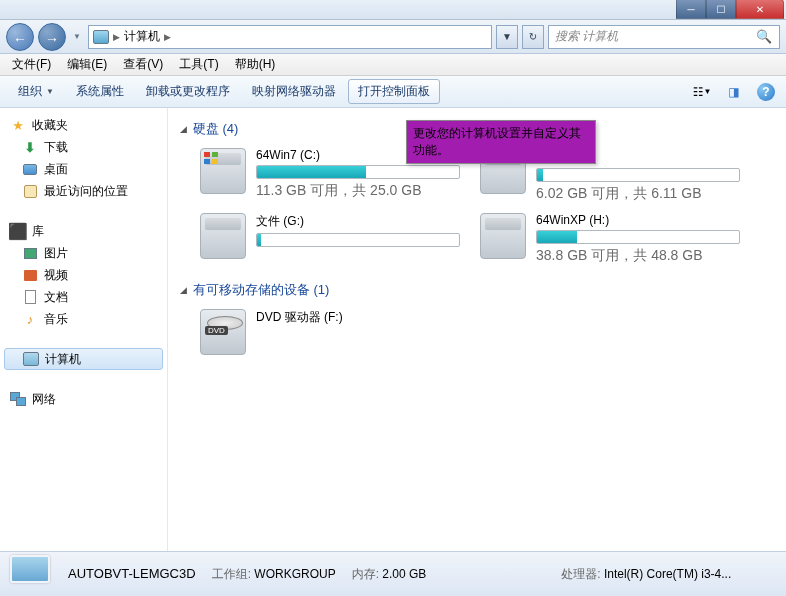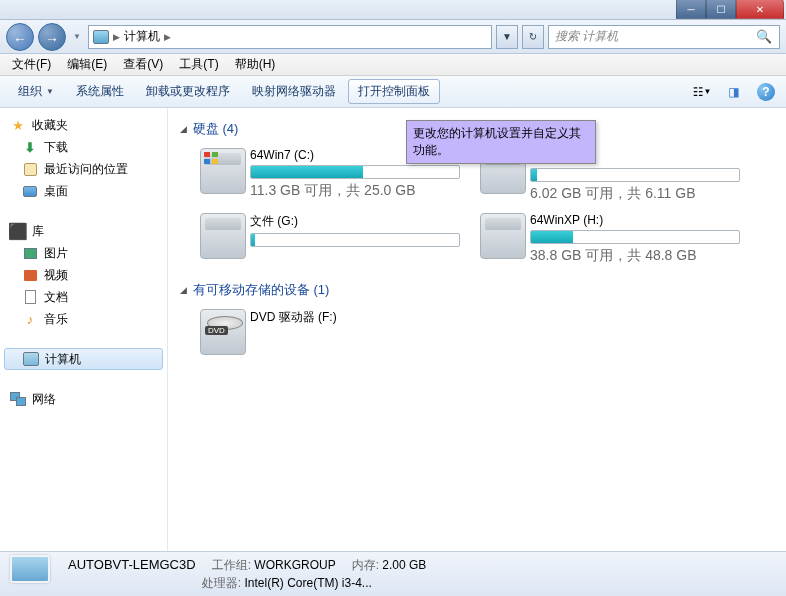--- a/index.html
+++ b/index.html
@@ -33,21 +33,21 @@
 
 .toolbar { height: 32px; background: linear-gradient(#f6fafd,#e4eef8); border-bottom: 1px solid #c8d4e4; display: flex; align-items: center; padding: 0 8px; font-size: 12px; gap: 2px; }
 .tool-item { padding: 4px 10px; color: #1a3a6a; display: flex; align-items: center; gap: 4px; }
 .tool-item.active { background: linear-gradient(#fff,#e8f0fa); border: 1px solid #a0b8d4; border-radius: 3px; padding: 3px 9px; }
 .tool-dd { font-size: 8px; color: #456; }
 .tool-right { margin-left: auto; display: flex; align-items: center; gap: 8px; }
 .tool-icon-btn { width: 24px; height: 24px; display: flex; align-items: center; justify-content: center; }
 .help-icon { width: 18px; height: 18px; border-radius: 50%; background: radial-gradient(circle at 30% 30%, #8ac8f0, #2a7acc); color: #fff; font-size: 12px; font-weight: bold; display: flex; align-items: center; justify-content: center; }
 
 
-.tooltip { position: absolute; left: 406px; top: 120px; width: 190px; background: #c4b5fd; border: 1px solid #888; padding: 4px 6px; font-size: 12px; z-index: 100; box-shadow: 2px 2px 4px rgba(0,0,0,0.2); }
+.tooltip { position: absolute; left: 406px; top: 120px; width: 190px; background: #a21caf; border: 1px solid #888; padding: 4px 6px; font-size: 12px; z-index: 100; box-shadow: 2px 2px 4px rgba(0,0,0,0.2); }
 
 
 .main { display: flex; height: 443px; }
 
 
 .sidebar { width: 168px; background: #fff; border-right: 1px solid #e0e8f0; overflow: auto; padding: 6px 0; font-size: 12px; }
 .side-item { display: flex; align-items: center; padding: 2px 6px 2px 22px; gap: 6px; height: 22px; }
 .side-group { font-weight: normal; padding-left: 10px; }
 .side-item.selected { background: linear-gradient(#e8f2fc,#d0e4f8); border: 1px solid #a8c8ec; border-radius: 3px; margin: 0 4px; padding-left: 18px; }
 .side-spacer { height: 18px; }
@@ -64,21 +64,21 @@
 .comp { width: 16px; height: 14px; background: linear-gradient(#b0d8ec,#7ab8d8); border: 1px solid #678; border-radius: 2px; }
 .net { width: 16px; height: 14px; position: relative; }
 .net::before { content: ""; position: absolute; width: 8px; height: 7px; background: #5aa8d8; border: 1px solid #678; left: 0; top: 0; }
 .net::after { content: ""; position: absolute; width: 8px; height: 7px; background: #5aa8d8; border: 1px solid #678; right: 0; bottom: 0; }
 
 
 .content { flex: 1; padding: 8px 12px; overflow: auto; }
 .section-hdr { display: flex; align-items: center; gap: 6px; font-size: 13px; color: #1a4a9a; margin: 4px 0 10px 0; }
 .section-hdr .tri { font-size: 9px; color: #555; }
 .drives { display: flex; flex-wrap: wrap; gap: 10px 20px; margin-left: 20px; margin-bottom: 16px; }
-.drive { width: 260px; display: flex; gap: 4px; }
+.drive { width: 260px; display: flex; gap: 10px; }
 .drive-icon { width: 46px; height: 46px; background: linear-gradient(#e8ecf0, #c0c8d0); border-radius: 4px; border: 1px solid #a8b0b8; position: relative; flex-shrink: 0; }
 .drive-icon::before { content: ""; position: absolute; left: 4px; right: 4px; top: 4px; height: 12px; background: linear-gradient(#d8dce0,#b8c0c8); border-radius: 2px; }
 .drive-icon .win-flag { position: absolute; left: 3px; top: 3px; width: 14px; height: 12px; }
 .drive-icon .win-flag span { position: absolute; width: 6px; height: 5px; }
 .drive-icon .win-flag .r { background: #e04030; left: 0; top: 0; }
 .drive-icon .win-flag .g { background: #60b040; right: 0; top: 0; }
 .drive-icon .win-flag .b { background: #3080d0; left: 0; bottom: 0; }
 .drive-icon .win-flag .y { background: #f0c030; right: 0; bottom: 0; }
 .dvd-icon { width: 46px; height: 46px; background: linear-gradient(#e8ecf0, #c0c8d0); border-radius: 4px; border: 1px solid #a8b0b8; position: relative; flex-shrink: 0; }
 .dvd-icon::before { content: ""; position: absolute; left: 6px; top: 6px; width: 34px; height: 12px; background: radial-gradient(ellipse, #f0f0f0, #c8c8c8); border-radius: 50%; border: 1px solid #888; }
@@ -86,21 +86,21 @@
 .drive-info { flex: 1; font-size: 12px; }
 .drive-name { margin-bottom: 3px; color: #000; }
 .progress { height: 14px; background: #fff; border: 1px solid #b0b8c0; border-radius: 2px; margin-bottom: 3px; overflow: hidden; }
 .progress-fill { height: 100%; background: linear-gradient(to bottom, #38d0d8, #18a8b8); }
 .drive-stats { color: #6a6a6a; font-size: 14px; }
 
 
 .statusbar { height: 45px; background: linear-gradient(#f0f4fa, #dce6f4); border-top: 1px solid #c0d0e0; display: flex; align-items: center; padding: 0 10px; gap: 12px; font-size: 12px; }
 .status-icon { width: 46px; height: 38px; position: relative; }
 .status-icon .mon { width: 40px; height: 28px; background: linear-gradient(#a8d4ec,#68a8d4); border: 2px solid #f0f4f8; border-radius: 3px; box-shadow: 0 0 2px rgba(0,0,0,0.3); }
-.status-text { display: flex; flex-direction: column; gap: 1px; }
+.status-text { display: flex; flex-direction: row; gap: 1px; }
 .status-line { display: flex; gap: 16px; }
 .status-label { color: #666; }
 .status-name { font-size: 13px; color: #000; }
 </style>
 </head>
 <body>
 
 <div class="titlebar">
   <div class="w7-icon"></div>
   <div class="window-controls">
@@ -162,29 +162,29 @@
     <div class="side-item side-group">
         <span class="ico star">★</span>
         <span>收藏夹</span>
       </div>
     <div class="side-item">
         <span class="ico dl-arr">⬇</span>
         <span>下载</span>
       </div>
     <div class="side-item">
         <span class="ico">
+          <span class="desk"></span>
+        </span>
+        <span>桌面</span>
+      </div>
+    <div class="side-item">
+        <span class="ico">
           <span class="recent"></span>
         </span>
         <span>最近访问的位置</span>
-      </div>
-    <div class="side-item">
-        <span class="ico">
-          <span class="desk"></span>
-        </span>
-        <span>桌面</span>
       </div>
     <div class="side-spacer"></div>
     <div class="side-item side-group">
         <span class="ico lib">⬛</span>
         <span>库</span>
       </div>
     <div class="side-item">
         <span class="ico">
           <span class="pic"></span>
         </span>

